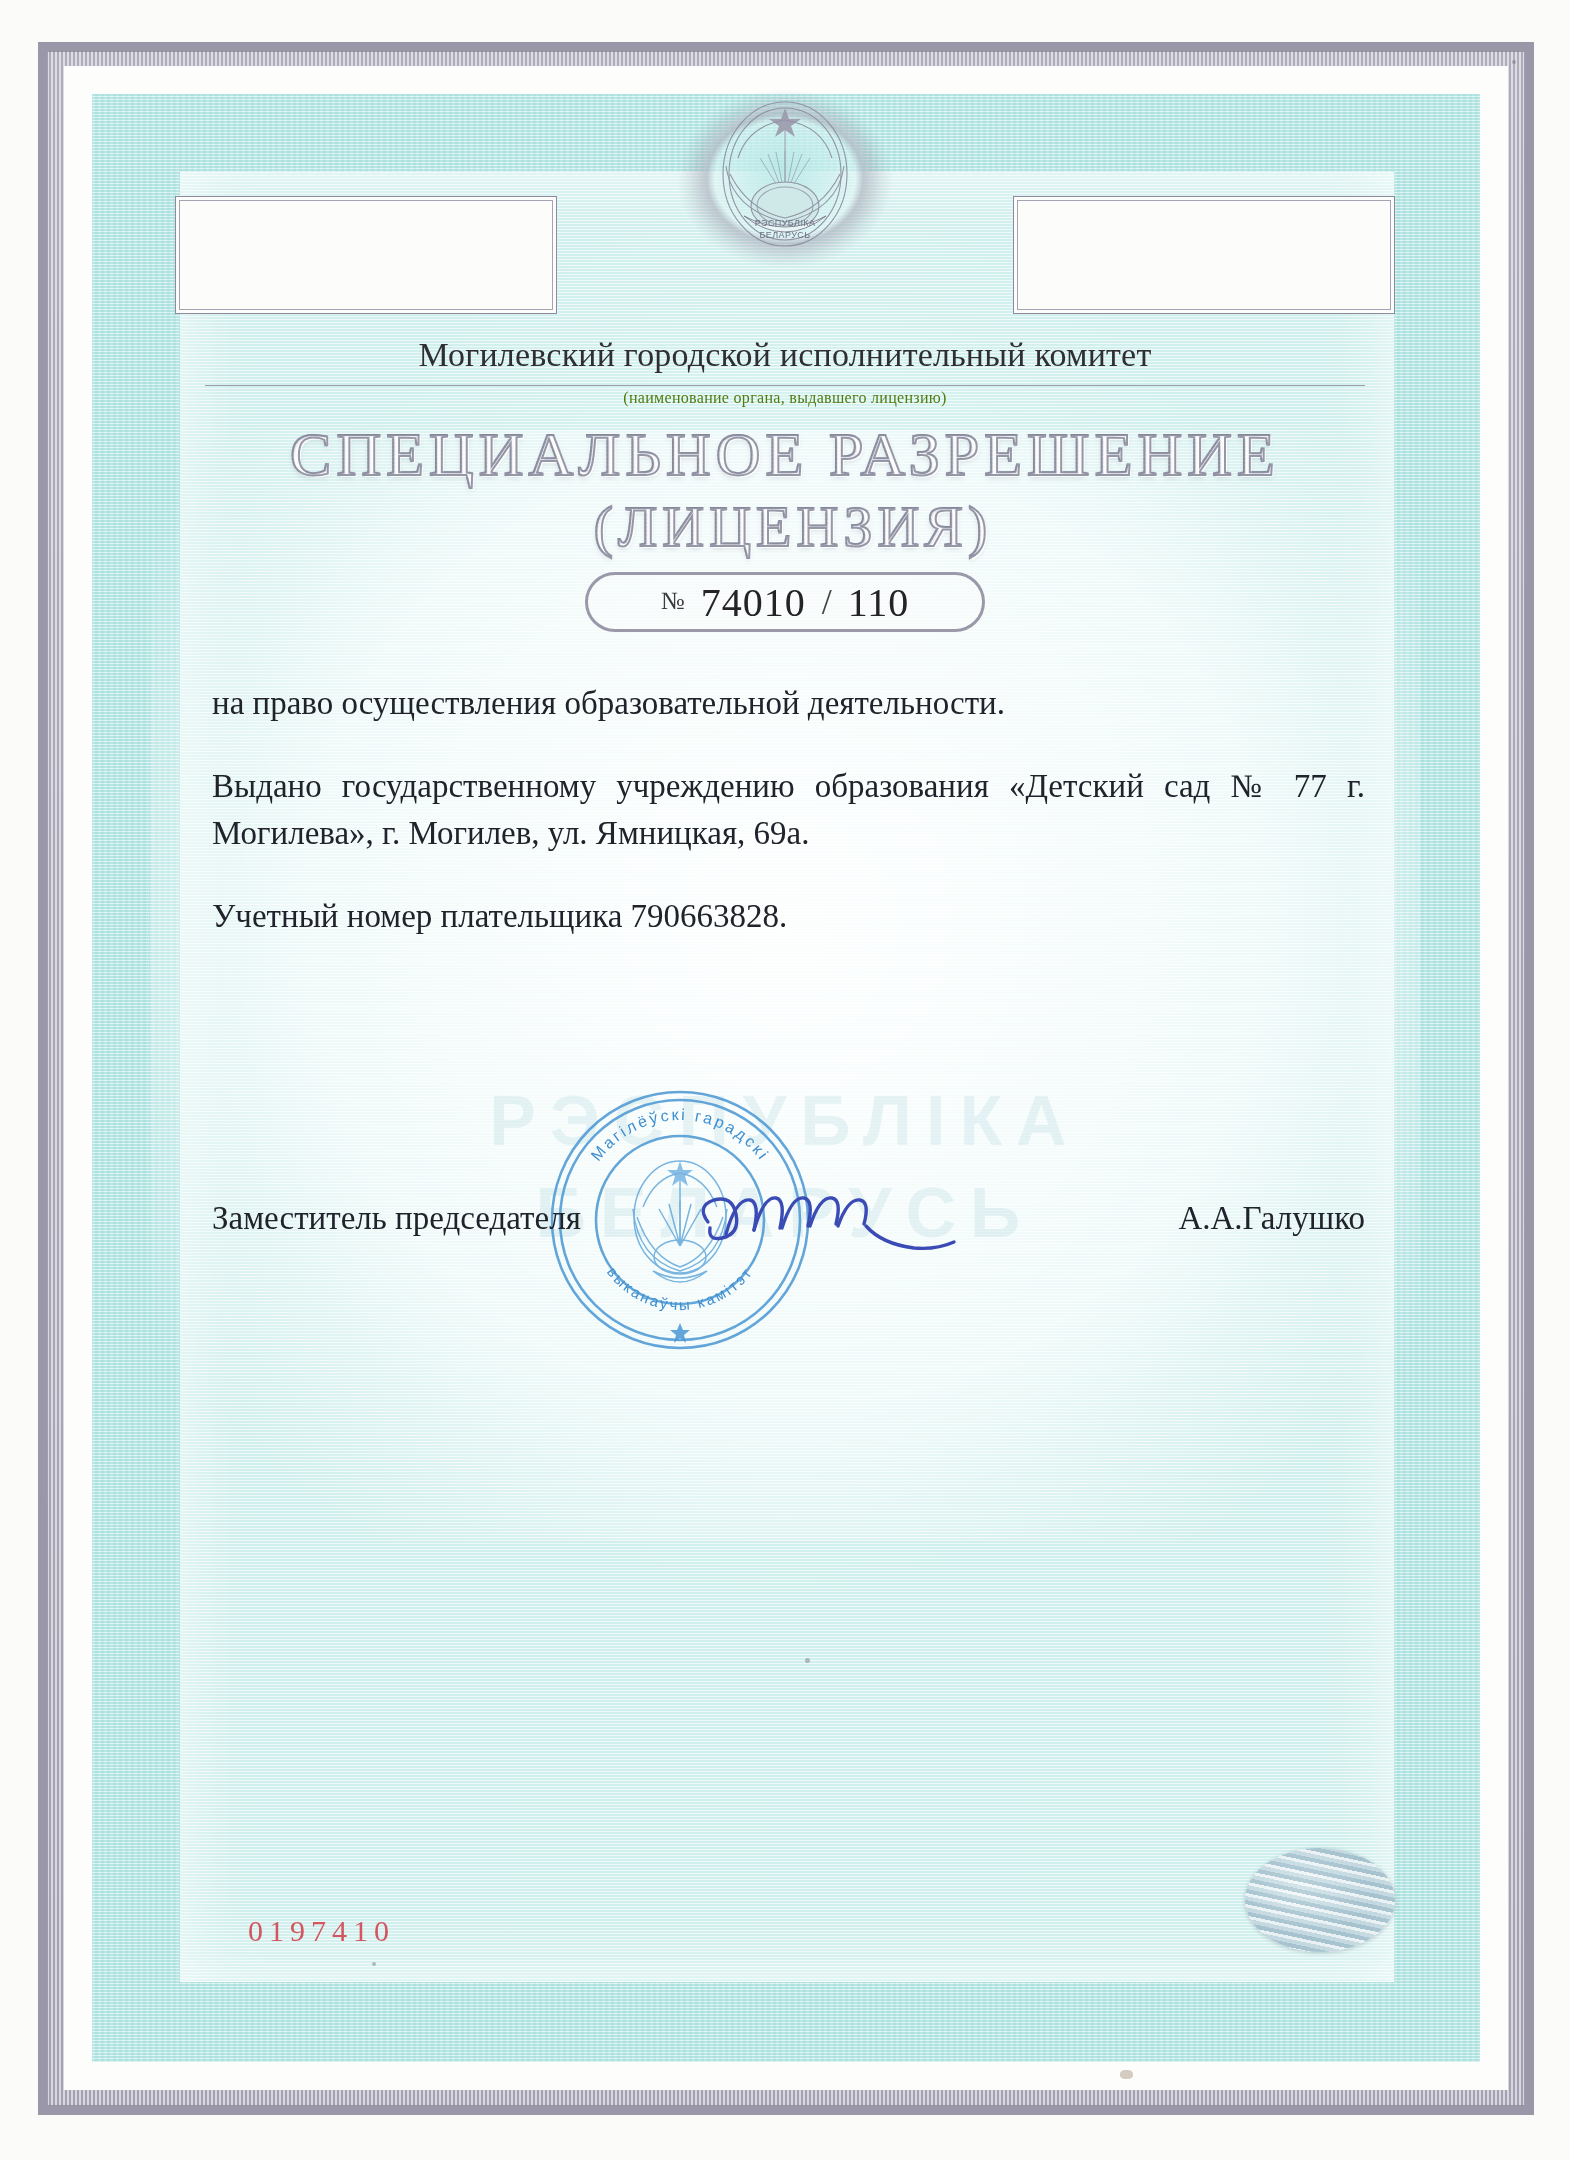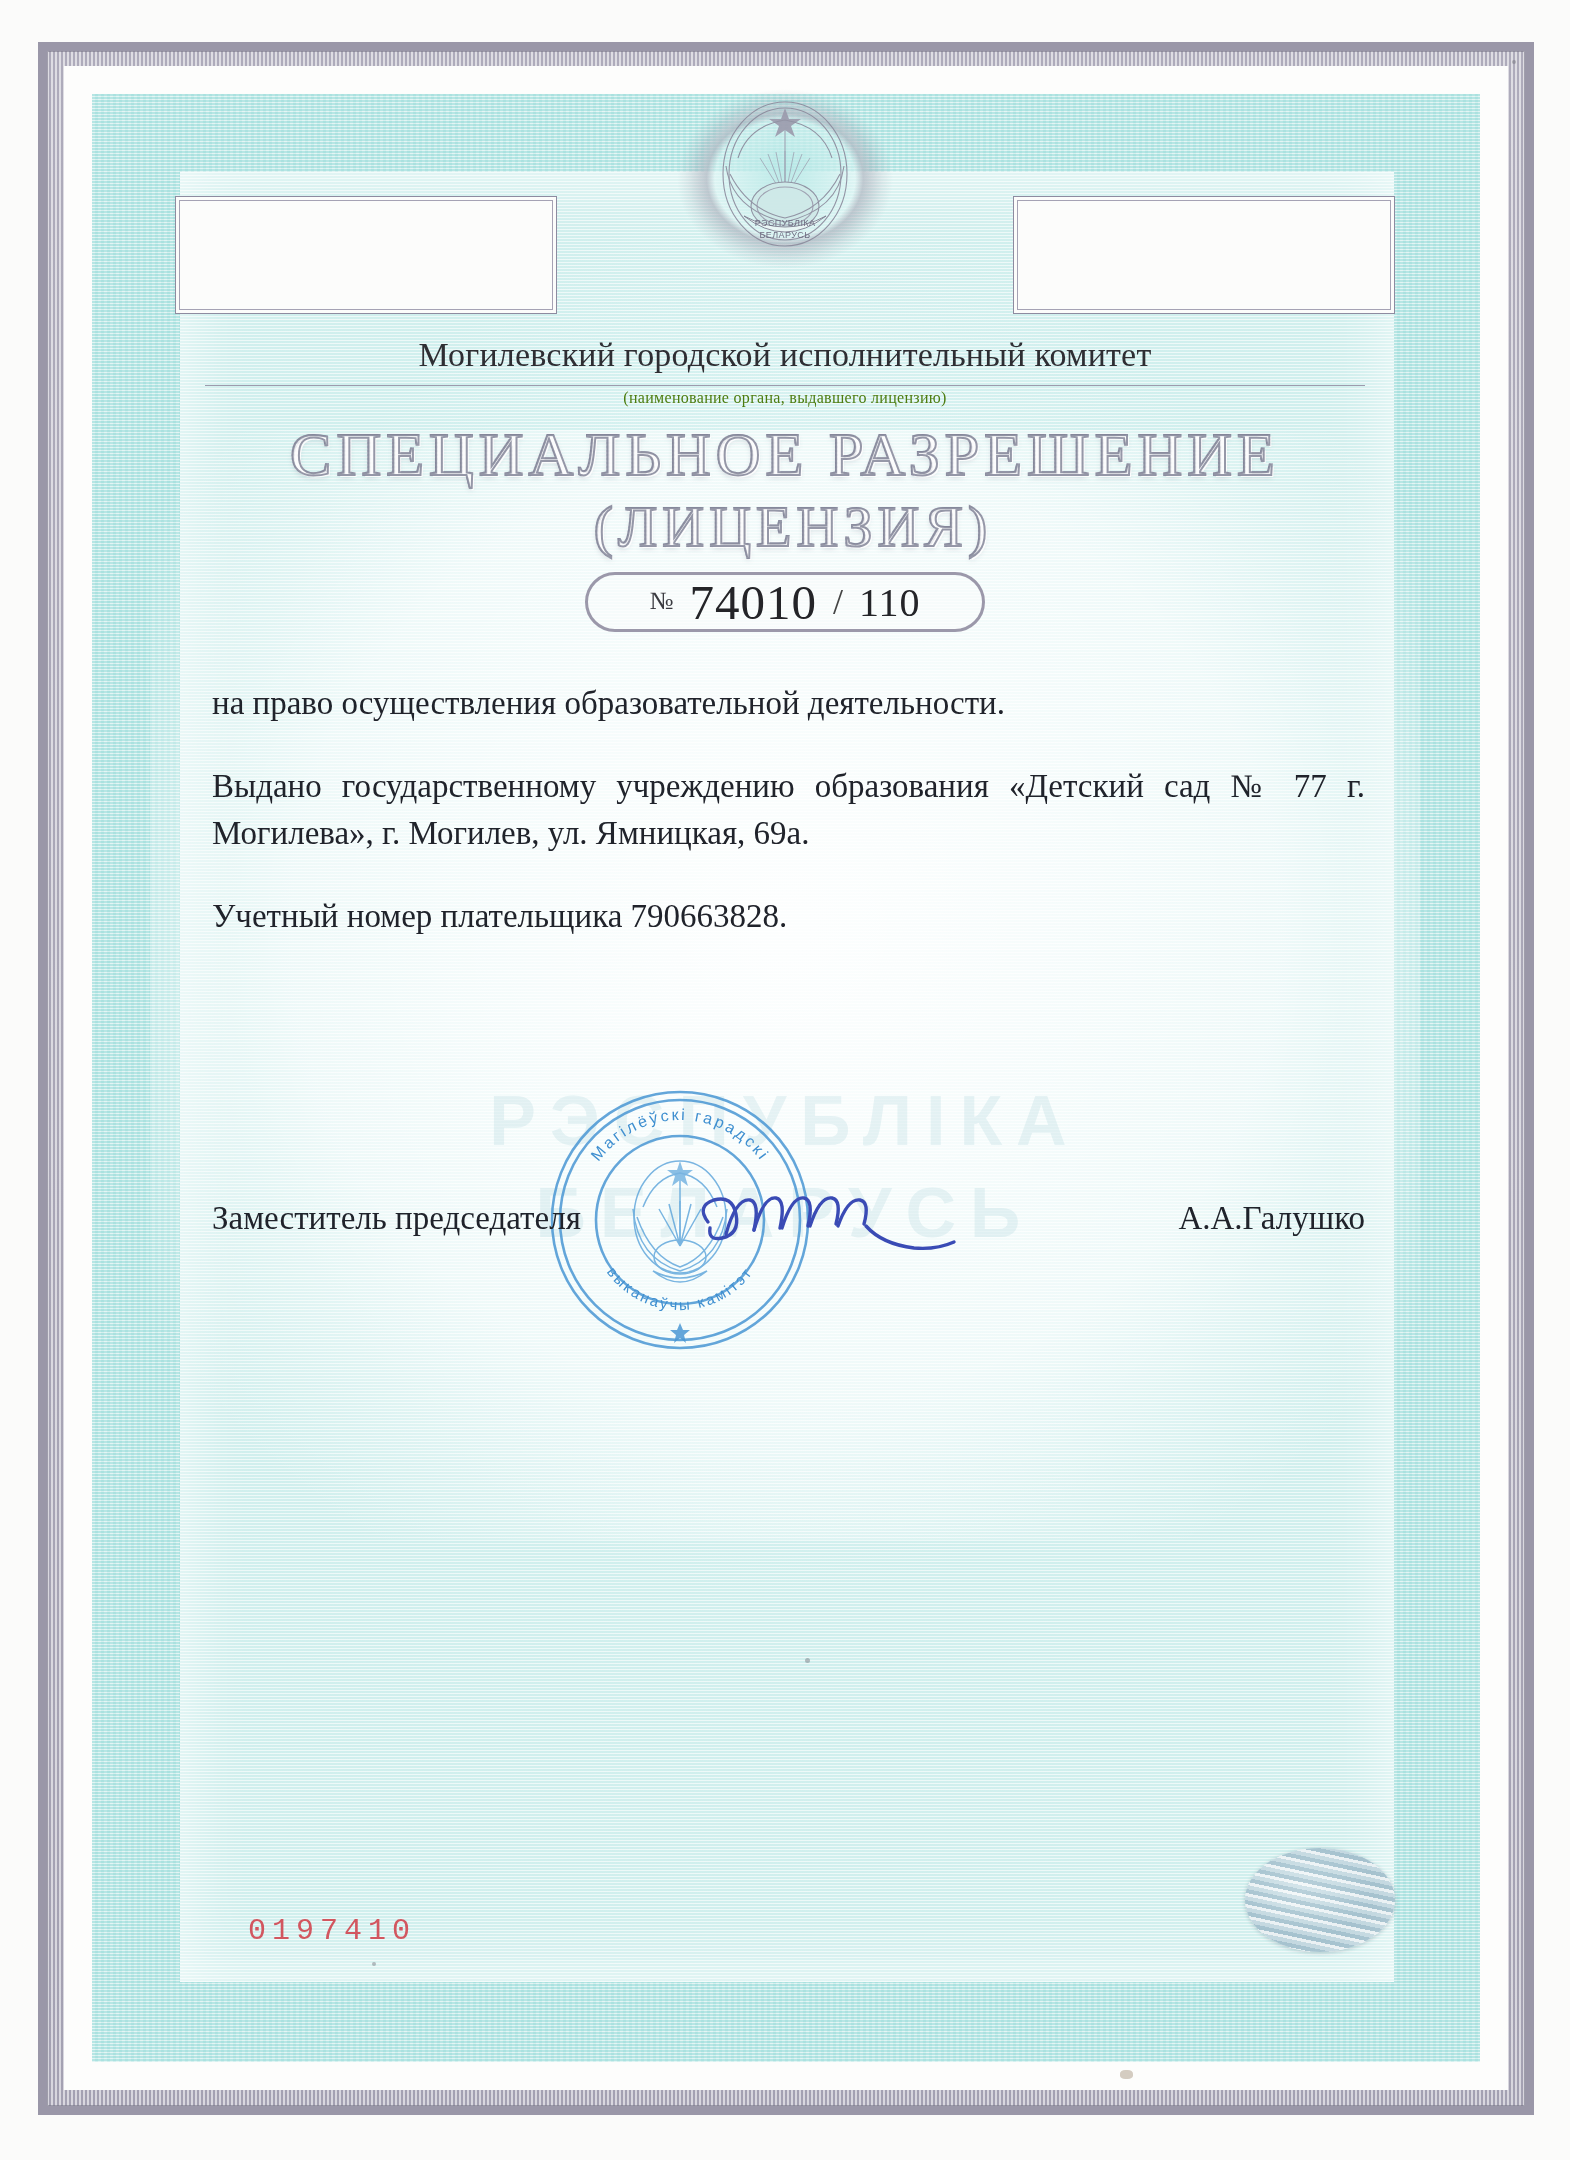--- a/index.html
+++ b/index.html
@@ -172,21 +172,21 @@
     justify-content: center;
     gap: 16px;
   }
   .pill-no {
     font-family: "Liberation Serif", serif;
     font-size: 25px;
     color: #3a3a40;
     position: relative;
     top: -1px;
   }
-  .pill-num   { font-size: 49px; color: #242428; letter-spacing: 1px; }
+  .pill-num   { font-size: 40px; color: #242428; letter-spacing: 1px; }
   .pill-slash { font-size: 36px; color: #444; }
   .pill-sub   { font-size: 40px; color: #242428; letter-spacing: 1px; }
 
   
   .body-text {
     position: absolute;
     left: 212px; right: 205px; top: 680px;
     font-size: 33px;
     line-height: 47px;
     color: #20232b;
@@ -231,21 +231,21 @@
       repeating-linear-gradient(12deg, rgba(255,255,255,.75) 0 3px, rgba(150,185,200,.55) 3px 7px, rgba(205,225,232,.6) 7px 11px),
       radial-gradient(ellipse at 38% 40%, #dfe9ee 0%, #aec4d0 55%, #c9d9e0 100%);
     box-shadow: 0 1px 4px rgba(90,110,125,.35);
     opacity: .92;
   }
 
   
   .serial {
     position: absolute;
     left: 248px; bottom: 212px;
-    font-family: Liberation Mono, monospace;
+    font-family: Liberation Serif, serif;
     font-size: 30px;
     letter-spacing: 6px;
     color: #d2565f;
     font-weight: 400;
   }
 
   
   .speck { position: absolute; background: rgba(110,110,120,.45); border-radius: 50%; }
 </style>
 </head>

